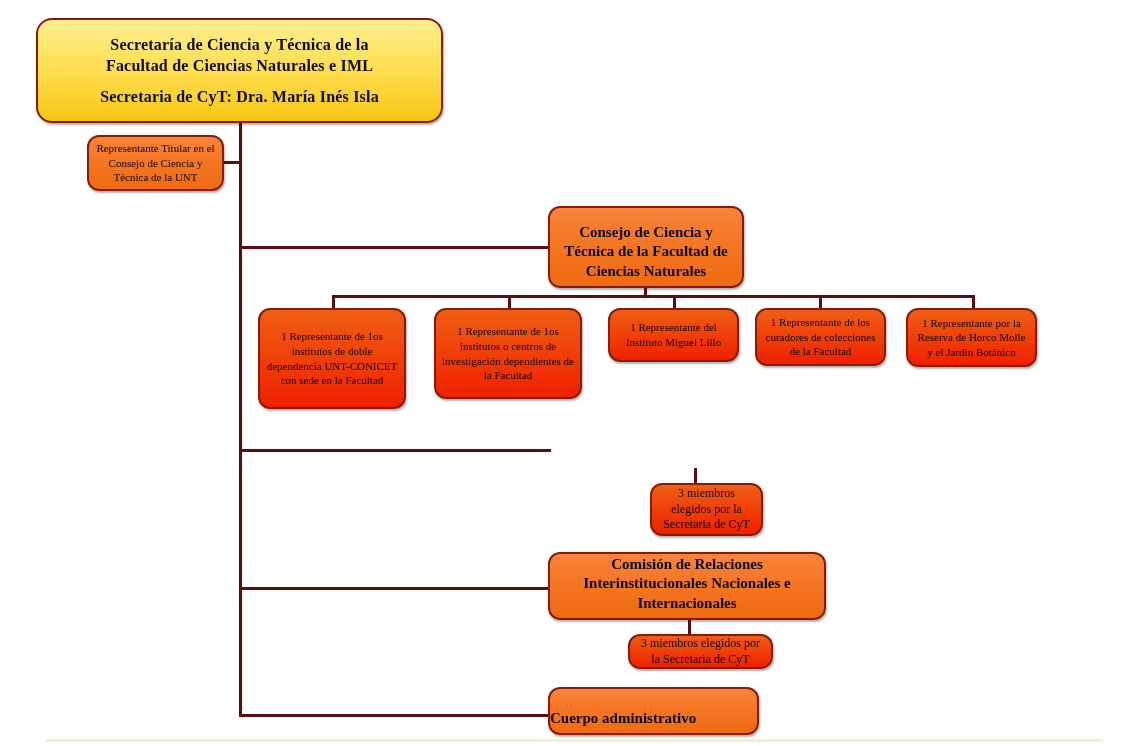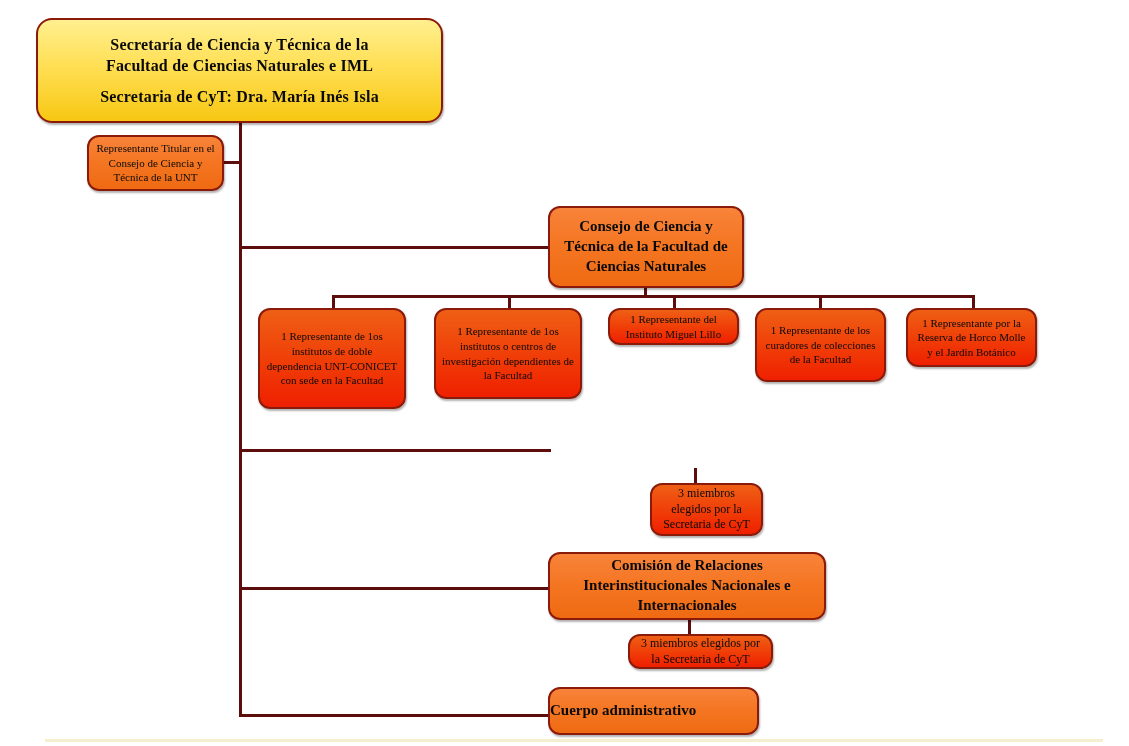--- a/index.html
+++ b/index.html
@@ -56,21 +56,21 @@
 
   
   .node.orange {
     background: linear-gradient(180deg, #f8833a 0%, #f47521 50%, #ef6a12 100%);
   }
   
   .node.red {
     background: linear-gradient(180deg, #ef5f15 0%, #f03c07 55%, #ef2000 100%);
   }
 
-  .bold { font-weight: bold; }
+  .bold { font-weight: bold; align-items: flex-end; }
   .fs-small { font-size: 11px; }
   .fs-mid   { font-size: 12px; margin-left: 13px; }
   .fs-head  { font-size: 15px; }
   .align-left { justify-content: flex-start; text-align: left; padding-left: 0; }
 
   .baseline-rule {
     position: absolute;
     background: #f5efd0;
     height: 3px;
     z-index: 1;
@@ -125,25 +125,25 @@
   </div>
 
   <div class="node red fs-small" style="left:258px; top:308px; width:148px; height:101px;">
     <span>1 Representante de 1os institutos de doble dependencia UNT-CONICET con sede en la Facultad</span>
   </div>
 
   <div class="node red fs-small" style="left:434px; top:308px; width:148px; height:91px;">
     <span>1 Representante de 1os institutos o centros de investigación dependientes de la Facultad</span>
   </div>
 
-  <div class="node red fs-small" style="left:608px; top:308px; width:131px; height:37px;">
+  <div class="node red fs-small" style="left:608px; top:308px; width:131px; height:54px;">
     <span>1 Representante  del Instituto Miguel Lillo</span>
   </div>
 
-  <div class="node red fs-small" style="left:755px; top:308px; width:131px; height:74px;">
+  <div class="node red fs-small" style="left:755px; top:308px; width:131px; height:58px;">
     <span>1 Representante de los curadores de colecciones de la Facultad</span>
   </div>
 
   <div class="node red fs-small" style="left:906px; top:308px; width:131px; height:59px;">
     <span>1 Representante por la Reserva de Horco Molle y el Jardin Botánico</span>
   </div>
 
 
   <div class="node red fs-mid" style="left:637px; top:483px; width:113px; height:53px;">
     <span>3 miembros elegidos por la Secretaria de CyT</span>

